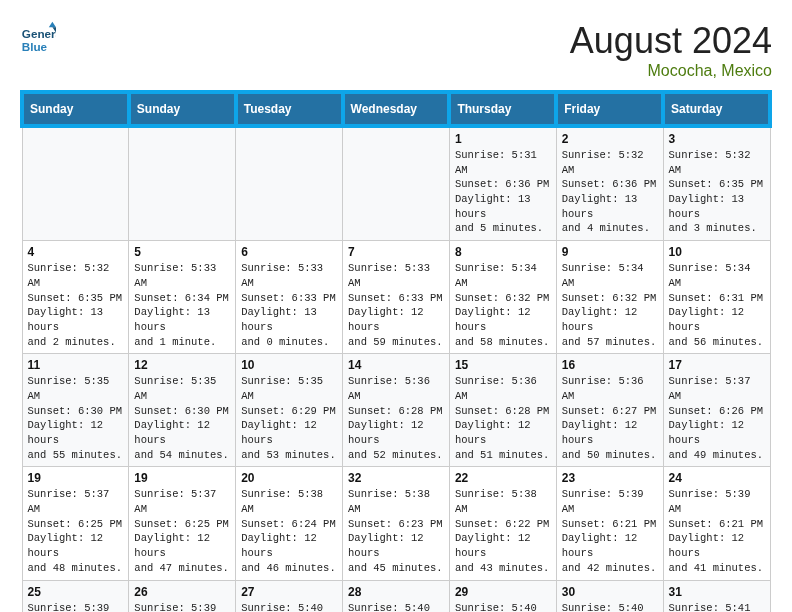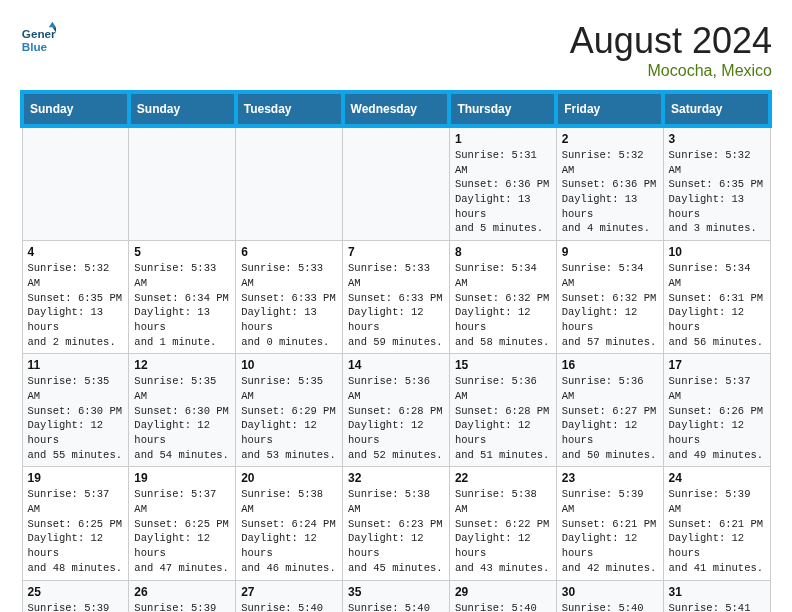--- a/index.html
+++ b/index.html
@@ -227,21 +227,21 @@
         </td>
         <td>
           <div class="day-num">26</div>
           <div class="day-detail">Sunrise: 5:39 AM<br>Sunset: 6:19 PM<br>Daylight: 12 hours<br>and 39 minutes.</div>
         </td>
         <td>
           <div class="day-num">27</div>
           <div class="day-detail">Sunrise: 5:40 AM<br>Sunset: 6:18 PM<br>Daylight: 12 hours<br>and 38 minutes.</div>
         </td>
         <td>
-          <div class="day-num">35</div>
+          <div class="day-num">28</div>
           <div class="day-detail">Sunrise: 5:40 AM<br>Sunset: 6:17 PM<br>Daylight: 12 hours<br>and 37 minutes.</div>
         </td>
         <td>
           <div class="day-num">29</div>
           <div class="day-detail">Sunrise: 5:40 AM<br>Sunset: 6:16 PM<br>Daylight: 12 hours<br>and 36 minutes.</div>
         </td>
         <td>
           <div class="day-num">30</div>
           <div class="day-detail">Sunrise: 5:40 AM<br>Sunset: 6:15 PM<br>Daylight: 12 hours<br>and 34 minutes.</div>
         </td>

